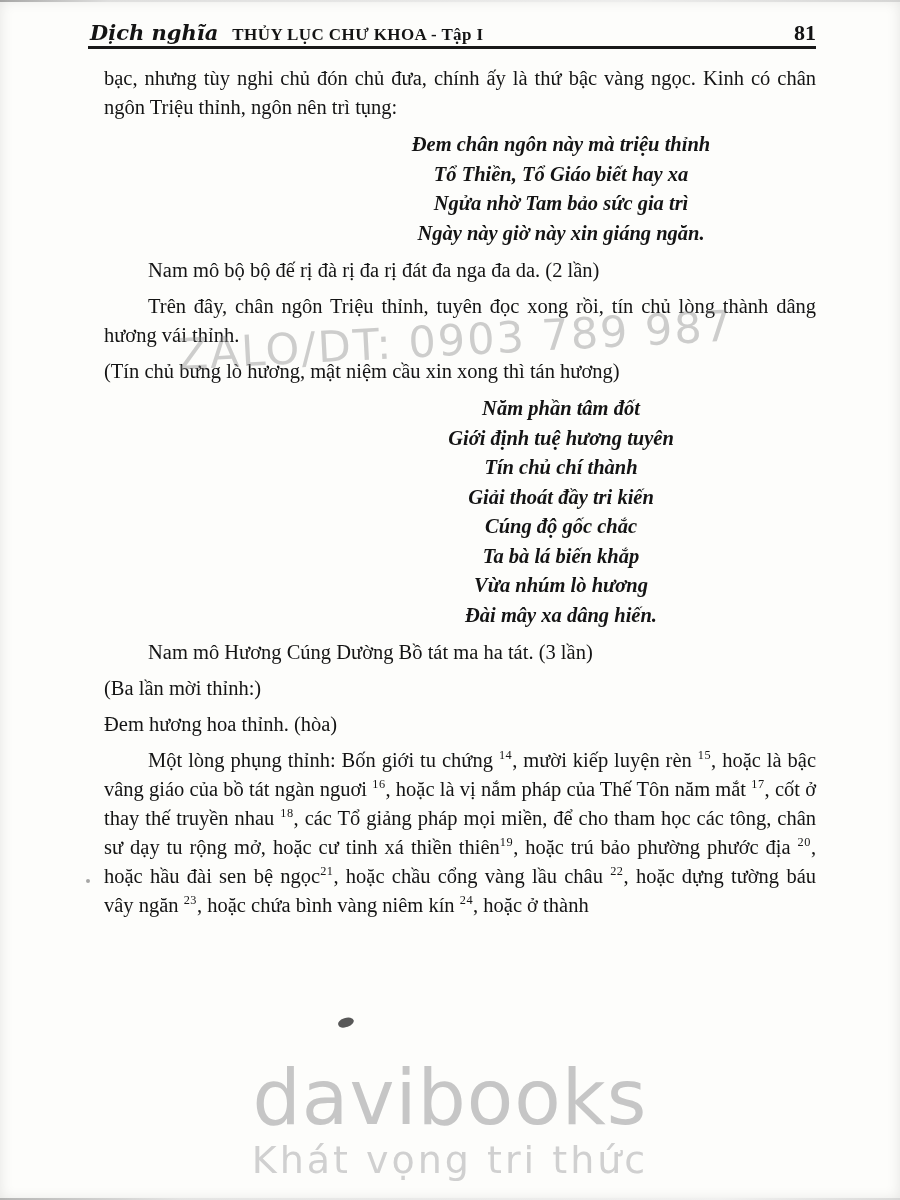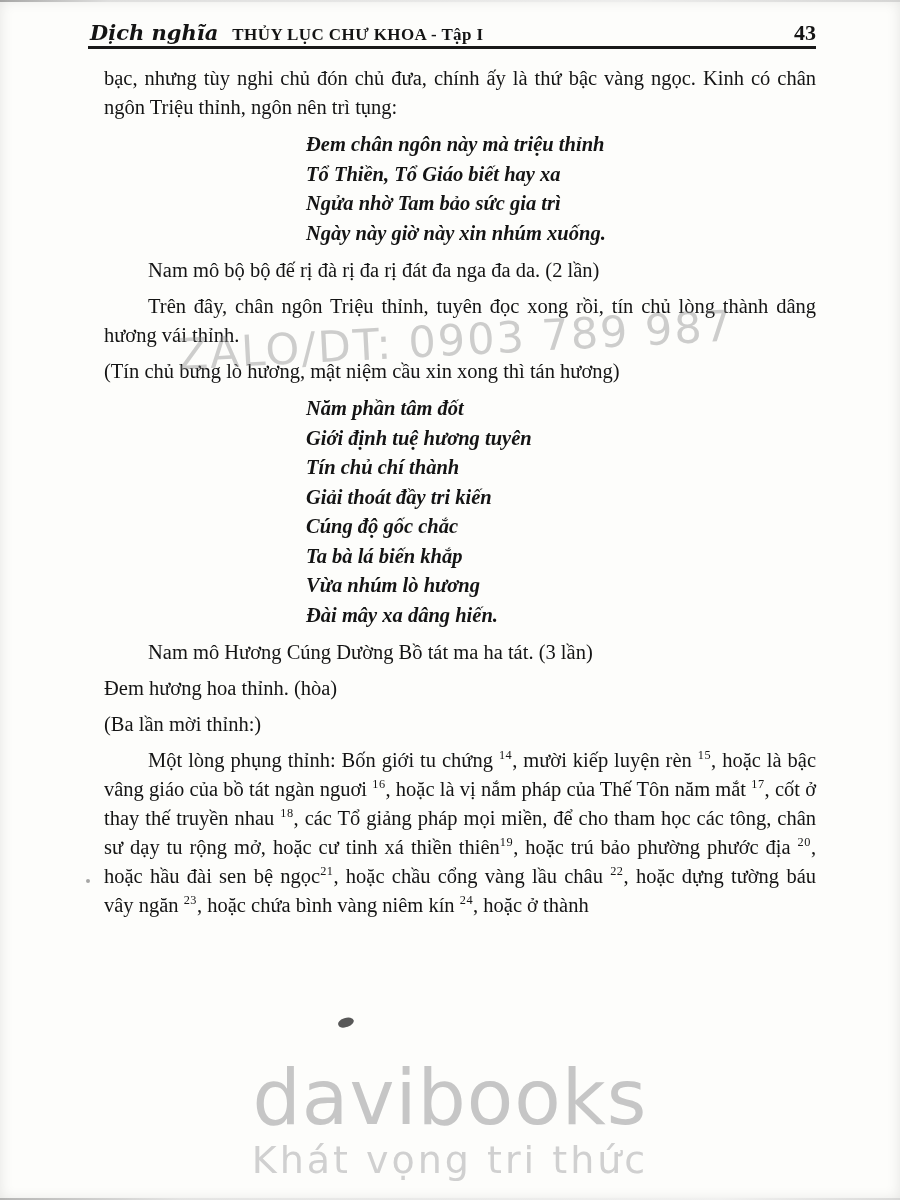--- a/index.html
+++ b/index.html
@@ -41,21 +41,21 @@
   
   .content {
     position:absolute; top:64px; left:104px; width:712px;
     font-size:20.5px; line-height:29px; text-align:justify;
   }
   .para { margin:0 0 7px 0; }
   .indent { text-indent:44px; }
   .verse {
     margin:8px 0 8px 202px;
     font-weight:bold; font-style:italic;
-    text-align:left; line-height:29.5px;
+    text-align:center; line-height:29.5px;
   }
   .verse-line { white-space:nowrap; }
   sup { font-size:0.60em; line-height:0; vertical-align:super; letter-spacing:.5px; }
 
   
   .wm-zalo {
     position:absolute; top:316px; left:178px; width:520px;
     font-family:"DejaVu Sans", sans-serif;
     font-size:43px; letter-spacing:2px;
     color:#8d8d8d; opacity:.42;
@@ -86,33 +86,33 @@
 
 <div class="page">
   <div class="edge-top"></div>
   <div class="edge-bottom"></div>
 
   <div class="header">
     <div class="header-left">
       <span class="header-script">Dịch nghĩa</span>
       <span class="header-title">THỦY LỤC CHƯ KHOA - Tập I</span>
     </div>
-    <span class="page-number">43</span>
+    <span class="page-number">81</span>
   </div>
   <div class="header-rule"></div>
 
   <div class="content">
 
     <p class="para">bạc, nhưng tùy nghi chủ đón chủ đưa, chính ấy là thứ bậc vàng ngọc. Kinh có chân ngôn Triệu thỉnh, ngôn nên trì tụng:</p>
 
     <div class="verse">
       <div class="verse-line">Đem chân ngôn này mà triệu thỉnh</div>
       <div class="verse-line">Tổ Thiền, Tổ Giáo biết hay xa</div>
       <div class="verse-line">Ngửa nhờ Tam bảo sức gia trì</div>
-      <div class="verse-line">Ngày này giờ này xin nhúm xuống.</div>
+      <div class="verse-line">Ngày này giờ này xin giáng ngăn.</div>
     </div>
 
     <p class="para indent">Nam mô bộ bộ đế rị đà rị đa rị đát đa nga đa da. (2 lần)</p>
 
     <p class="para indent">Trên đây, chân ngôn Triệu thỉnh, tuyên đọc xong rồi, tín chủ lòng thành dâng hương vái thỉnh.</p>
 
     <p class="para">(Tín chủ bưng lò hương, mật niệm cầu xin xong thì tán hương)</p>
 
     <div class="verse">
       <div class="verse-line">Năm phần tâm đốt</div>
@@ -120,23 +120,23 @@
       <div class="verse-line">Tín chủ chí thành</div>
       <div class="verse-line">Giải thoát đầy tri kiến</div>
       <div class="verse-line">Cúng độ gốc chắc</div>
       <div class="verse-line">Ta bà lá biến khắp</div>
       <div class="verse-line">Vừa nhúm lò hương</div>
       <div class="verse-line">Đài mây xa dâng hiến.</div>
     </div>
 
     <p class="para indent">Nam mô Hương Cúng Dường Bồ tát ma ha tát. (3 lần)</p>
 
+    <p class="para">(Ba lần mời thỉnh:)</p>
+
     <p class="para">Đem hương hoa thỉnh. (hòa)</p>
-
-    <p class="para">(Ba lần mời thỉnh:)</p>
 
     <p class="para indent"><span>Một lòng phụng thỉnh: Bốn giới tu chứng </span><sup>14</sup><span>, mười kiếp luyện rèn </span><sup>15</sup><span>, hoặc là bậc vâng giáo của bồ tát ngàn nguơi </span><sup>16</sup><span>, hoặc là vị nắm pháp của Thế Tôn năm mắt </span><sup>17</sup><span>, cốt ở thay thế truyền nhau </span><sup>18</sup><span>, các Tổ giảng pháp mọi miền, để cho tham học các tông, chân sư dạy tu rộng mở, hoặc cư tinh xá thiền thiên</span><sup>19</sup><span>, hoặc trú bảo phường phước địa </span><sup>20</sup><span>, hoặc hầu đài sen bệ ngọc</span><sup>21</sup><span>, hoặc chầu cổng vàng lầu châu </span><sup>22</sup><span>, hoặc dựng tường báu vây ngăn </span><sup>23</sup><span>, hoặc chứa bình vàng niêm kín </span><sup>24</sup><span>, hoặc ở thành</span></p>
 
   </div>
 
   <div class="wm-zalo">ZALO/DT: 0903 789 987</div>
 
   <div class="wm-bottom">
     <div class="wm-brand">davibooks</div>
     <div class="wm-slogan">Khát vọng tri thức</div>

